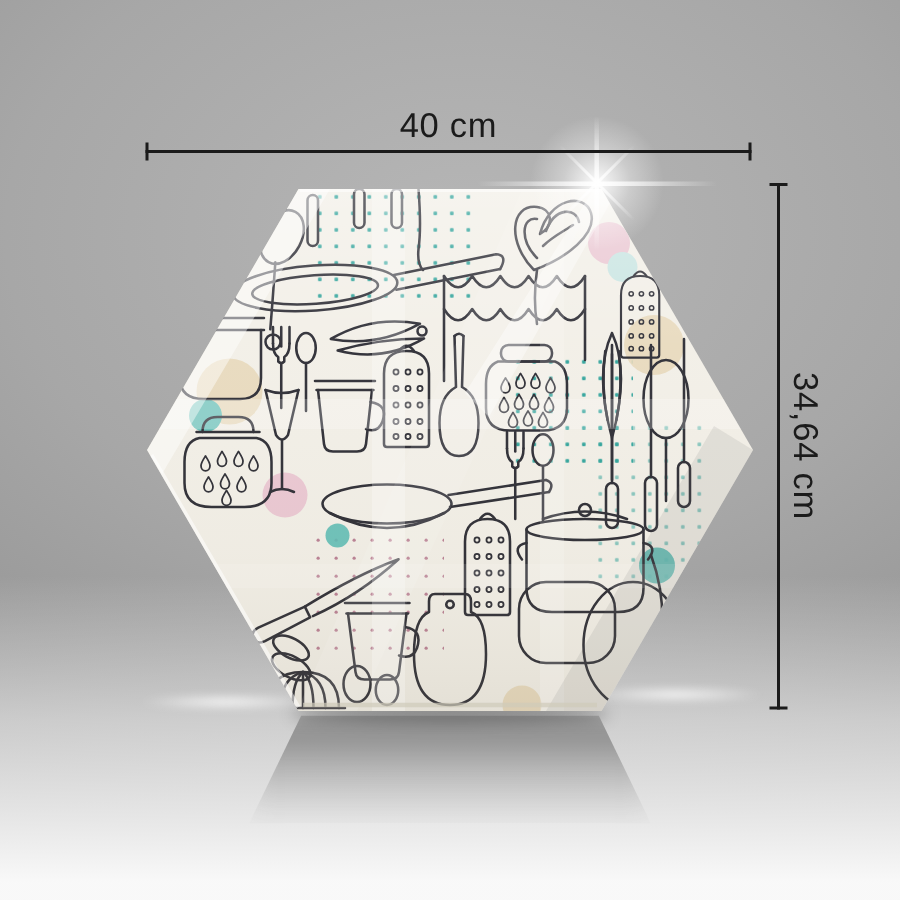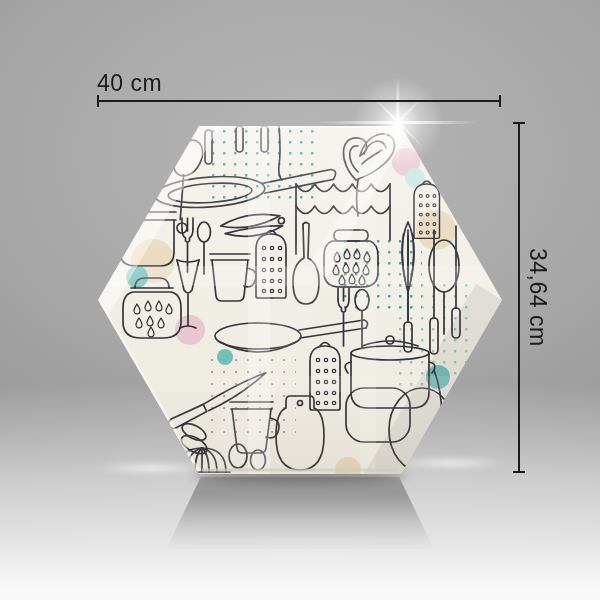--- a/index.html
+++ b/index.html
@@ -10,21 +10,21 @@
       radial-gradient(135% 95% at 52% 26%, #b6b6b6 0%, #a7a7a7 38%, #939393 70%, #868686 100%);
   }
   
   .dim-line-h{position:absolute;left:97px;top:100px;width:404px;height:2px;background:var(--c-dimension,#1b1b1b);}
   .dim-line-v{position:absolute;left:518px;top:122px;width:2px;height:351px;background:var(--c-dimension,#1b1b1b);}
   .cap{position:absolute;background:var(--c-dimension,#1b1b1b);}
   .cap-l{left:0;top:-5px;width:2px;height:12px;}
   .cap-r{right:0;top:-5px;width:2px;height:12px;}
   .cap-t{top:0;left:-5px;width:12px;height:2px;}
   .cap-b{bottom:0;left:-5px;width:12px;height:2px;}
-  .dim-label-h{position:absolute;left:97px;top:70px;width:404px;
+  .dim-label-h{position:absolute;left:97px;top:70px;width:404px;text-align:center;
     font-size:23px;color:var(--c-dimension,#1b1b1b);letter-spacing:.5px;}
   .dim-label-v{position:absolute;left:523px;top:122px;height:351px;width:28px;
     writing-mode:vertical-rl;text-orientation:mixed;display:flex;align-items:center;justify-content:center;
     font-size:23px;color:var(--c-dimension,#1b1b1b);letter-spacing:.5px;}
   
   .shadow-contact{position:absolute;left:194px;top:470px;width:212px;height:12px;border-radius:50%;
     background:#3c3c3c;filter:blur(5px);opacity:.55;}
   .shadow-reflection{position:absolute;left:166px;top:477px;width:268px;height:72px;
     clip-path:polygon(13% 0,87% 0,100% 100%,0 100%);
     background:linear-gradient(180deg, rgba(72,72,72,.6) 0%, rgba(120,120,120,.25) 60%, rgba(150,150,150,0) 100%);

